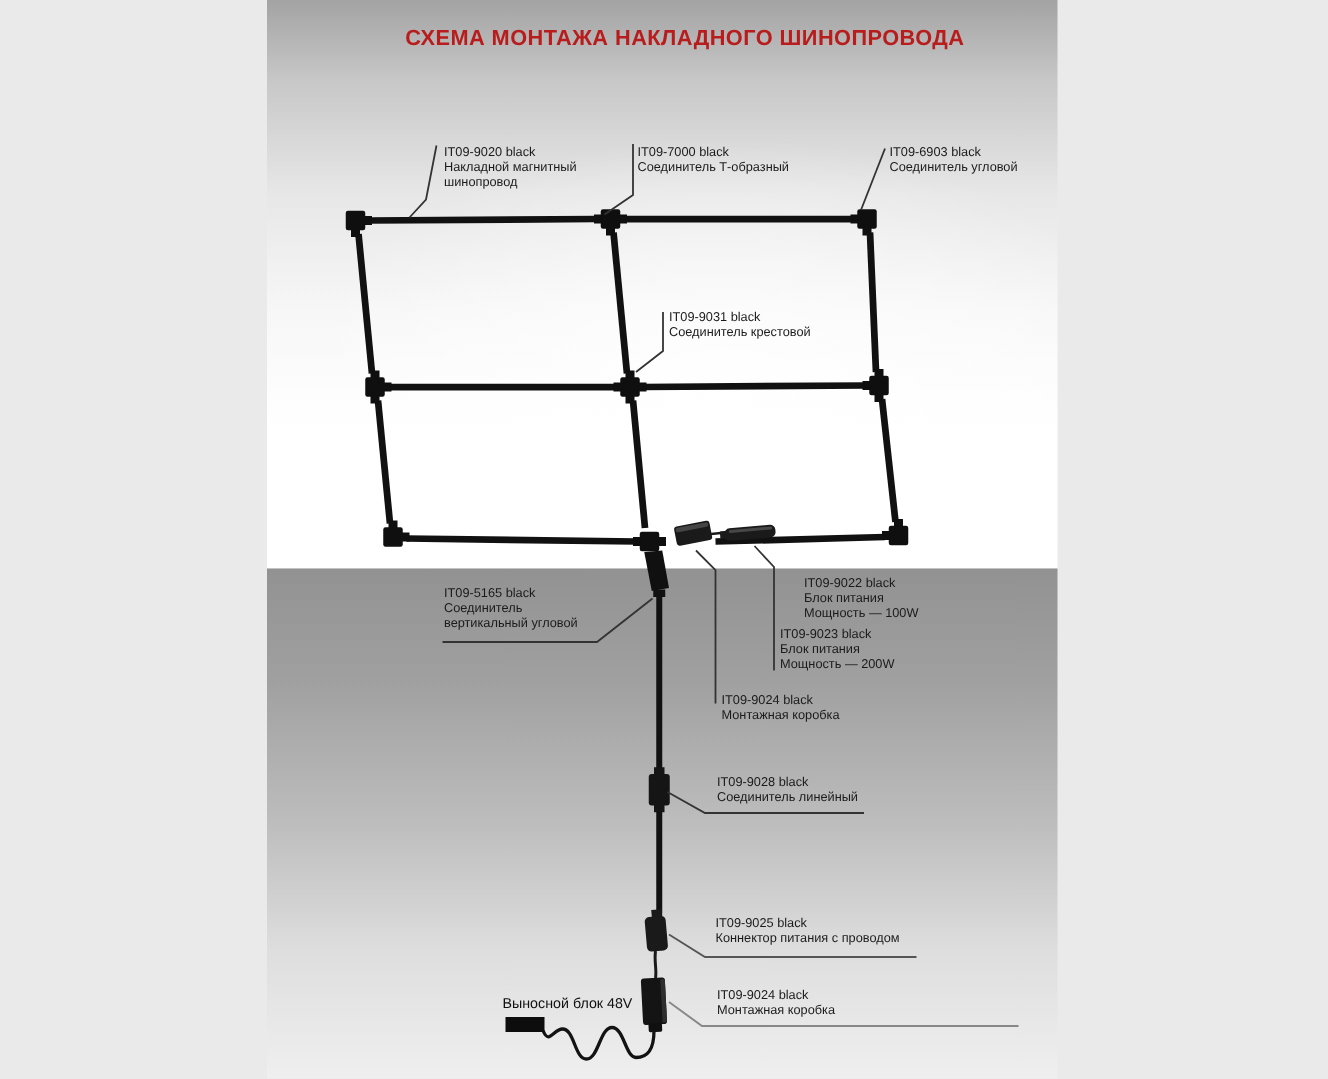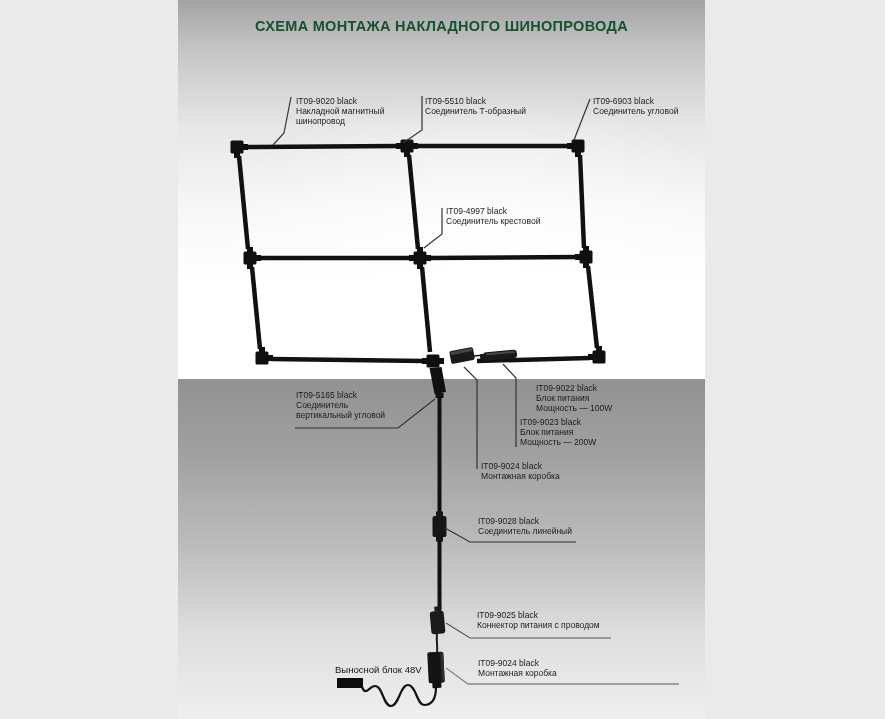--- a/index.html
+++ b/index.html
@@ -14,22 +14,22 @@
     background:
       radial-gradient(ellipse 420px 260px at 58% 72%, rgba(255,255,255,.9) 0%, rgba(255,255,255,0) 70%),
       linear-gradient(180deg,#a3a3a3 0%,#c7c7c7 14%,#e7e7e7 34%,#f7f7f7 55%,#ffffff 75%);
   }
   .photo-bottom{
     position:absolute;left:0;top:379px;width:527px;height:340px;
     background:linear-gradient(180deg,#929292 0%,#a0a0a0 22%,#bdbdbd 50%,#dedede 75%,#efefef 100%);
   }
   svg.canvas{position:absolute;left:0;top:0;}
   .page-title{
-    position:absolute;left:178px;top:17px;width:527px;
-    text-align:center;font-size:14.5px;font-weight:bold;color:#14532d;
+    position:absolute;left:193px;top:17px;width:527px;
+    text-align:center;font-size:14.5px;font-weight:bold;color:#b91c1c;
     line-height:18px;letter-spacing:.3px;
   }
   .plabel{position:absolute;color:#1b1b1b;font-size:8.5px;line-height:10px;white-space:nowrap;}
   .plabel .code{font-weight:normal;}
   .ext-label{position:absolute;left:335px;top:664px;font-size:9.5px;color:#111;white-space:nowrap;text-align:right;}
 </style>
 </head>
 <body>
 
 <div class="photo">
@@ -157,31 +157,31 @@
   <div>СХЕМА  МОНТАЖА НАКЛАДНОГО ШИНОПРОВОДА</div>
 </div>
 
 <div class="plabel" style="left:296px;top:96px">
   <div class="code">IT09-9020 black</div>
   <div class="desc">Накладной магнитный</div>
   <div class="desc">шинопровод</div>
 </div>
 
 <div class="plabel" style="left:425px;top:96px">
-  <div class="code">IT09-5510 black</div>
+  <div class="code">IT09-7000 black</div>
   <div class="desc">Соединитель Т-образный</div>
 </div>
 
 <div class="plabel" style="left:593px;top:96px">
   <div class="code">IT09-6903 black</div>
   <div class="desc">Соединитель угловой</div>
 </div>
 
 <div class="plabel" style="left:446px;top:206px">
-  <div class="code">IT09-4997 black</div>
+  <div class="code">IT09-9031 black</div>
   <div class="desc">Соединитель крестовой</div>
 </div>
 
 <div class="plabel" style="left:296px;top:390px">
   <div class="code">IT09-5165 black</div>
   <div class="desc">Соединитель</div>
   <div class="desc">вертикальный угловой</div>
 </div>
 
 <div class="plabel" style="left:536px;top:383px">

